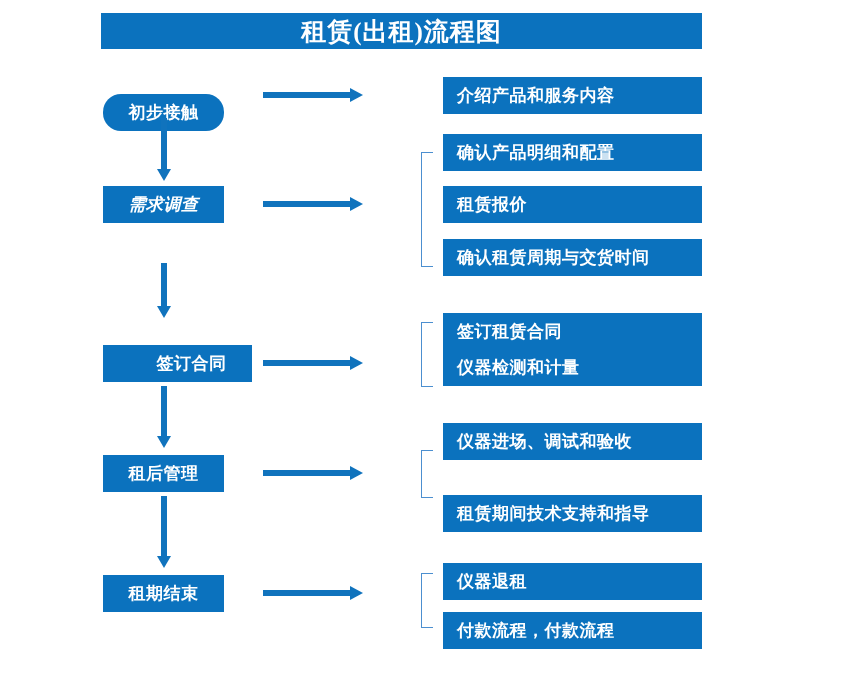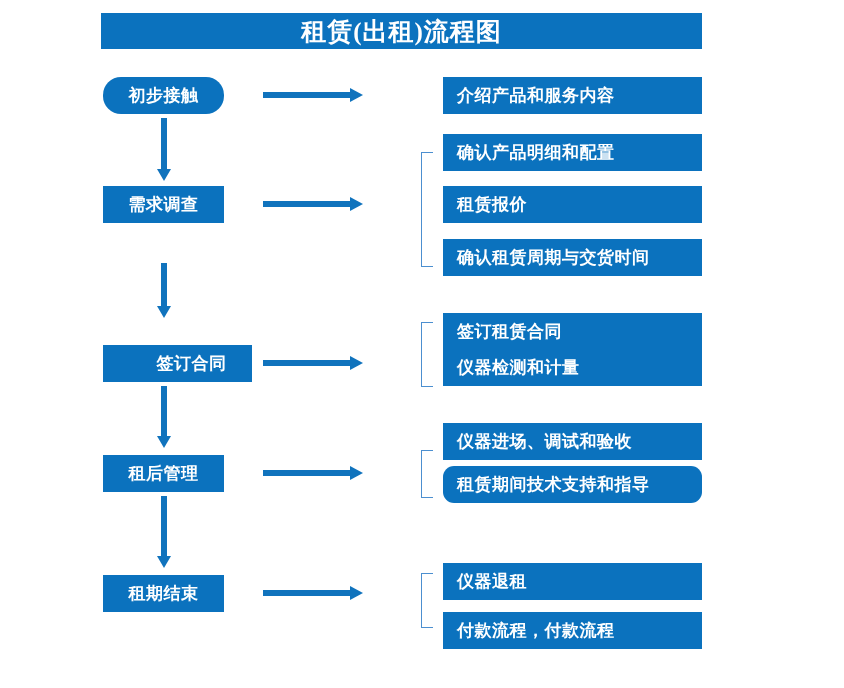--- a/index.html
+++ b/index.html
@@ -128,22 +128,22 @@
     background: transparent;
   }
 </style>
 </head>
 <body>
 
 <div id="canvas">
 
   <div class="title-bar">租赁(出租)流程图</div>
 
-  <div class="stage-box" style="top:77px;border-radius:18px;">初步接触</div>
-  <div class="stage-box" style="top:186px;">需求调查</div>
+  <div class="stage-box" style="top:94px;border-radius:18px;">初步接触</div>
+  <div class="stage-box" style="top:186px;font-style:italic;">需求调查</div>
   <div class="stage-box" style="top:345px;padding-left:28px;">签订合同</div>
   <div class="stage-box" style="top:575px;">租期结束</div>
   <div class="stage-box" style="top:455px;">租后管理</div>
 
   <div class="v-arrow" style="top:118px; height:63px;">
     <div class="shaft"></div>
     <div class="head"></div>
   </div>
   <div class="v-arrow" style="top:263px; height:55px;">
     <div class="shaft"></div>
@@ -184,17 +184,17 @@
   <div class="bracket" style="top:450px; height:48px;"></div>
   <div class="bracket" style="top:573px; height:55px;"></div>
 
   <div class="detail-box" style="top:77px;">介绍产品和服务内容</div>
   <div class="detail-box" style="top:134px;">确认产品明细和配置</div>
   <div class="detail-box" style="top:186px;">租赁报价</div>
   <div class="detail-box" style="top:239px;">确认租赁周期与交货时间</div>
   <div class="detail-box" style="top:313px;">签订租赁合同</div>
   <div class="detail-box" style="top:349px;">仪器检测和计量</div>
   <div class="detail-box" style="top:423px;">仪器进场、调试和验收</div>
-  <div class="detail-box" style="top:466px;border-radius:11px;">租赁期间技术支持和指导</div>
+  <div class="detail-box" style="top:495px;">租赁期间技术支持和指导</div>
   <div class="detail-box" style="top:563px;text-align:right;">仪器退租</div>
   <div class="detail-box" style="top:612px;">付款流程，付款流程</div>
 
 </div>
 
 </body></html>

